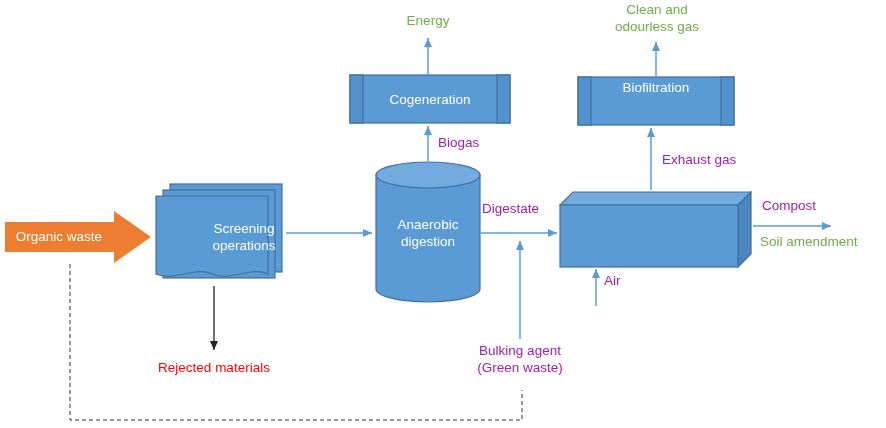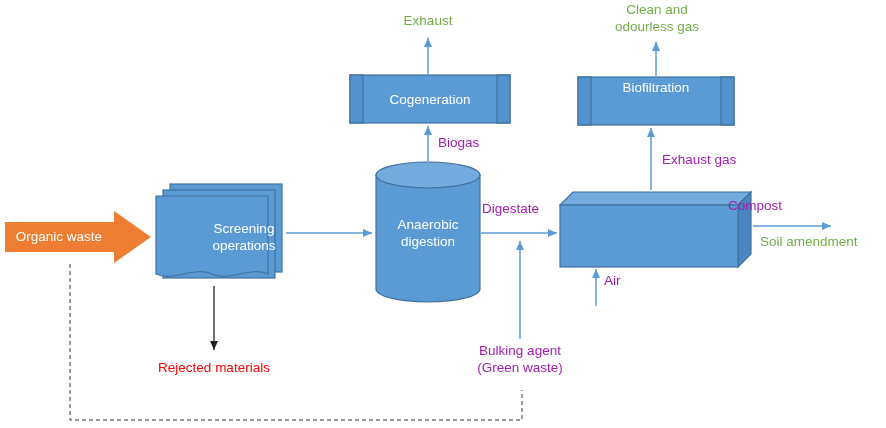--- a/index.html
+++ b/index.html
@@ -93,31 +93,31 @@
 
   <div class="lbl white center" style="left:157px; top:221px; width:110px;padding-left:32px;">Screening operations</div>
 
   <div class="lbl white center" style="left:377px; top:217px; width:102px;">Anaerobic digestion</div>
 
   <div class="lbl white center" style="left:350px; top:92px; width:160px;">Cogeneration</div>
 
   <div class="lbl white center" style="left:578px; top:80px; width:156px;text-align:center;">Biofiltration</div>
 
 
-  <div class="lbl green center" style="left:386px; top:13px; width:84px;">Exhaust</div>
+  <div class="lbl green center" style="left:386px; top:13px; width:84px;">Energy</div>
 
   <div class="lbl" style="left:438px; top:135px; width:70px;">Biogas</div>
 
   <div class="lbl green center" style="left:602px; top:2px; width:110px;">Clean and odourless gas</div>
 
   <div class="lbl" style="left:662px; top:152px; width:100px;">Exhaust gas</div>
 
   <div class="lbl" style="left:482px; top:201px; width:80px;">Digestate</div>
 
-  <div class="lbl" style="left:728px; top:198px; width:80px;">Compost</div>
+  <div class="lbl" style="left:762px; top:198px; width:80px;">Compost</div>
 
   <div class="lbl green" style="left:760px; top:234px; width:126px;">Soil amendment</div>
 
   <div class="lbl" style="left:604px; top:273px; width:40px;">Air</div>
 
   <div class="lbl center" style="left:458px; top:343px; width:124px;">
     <div>Bulking agent</div>
     <div>(Green waste)</div>
   </div>
 

